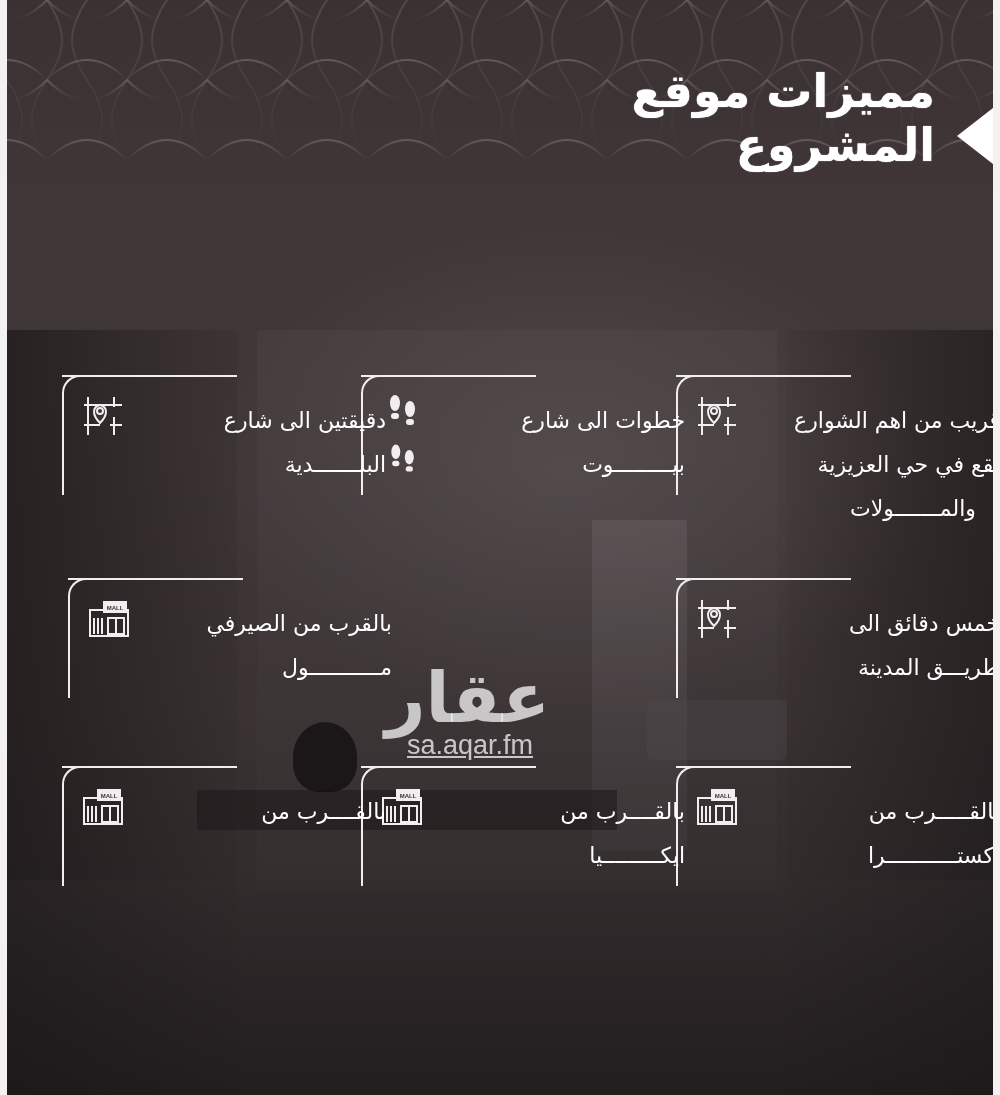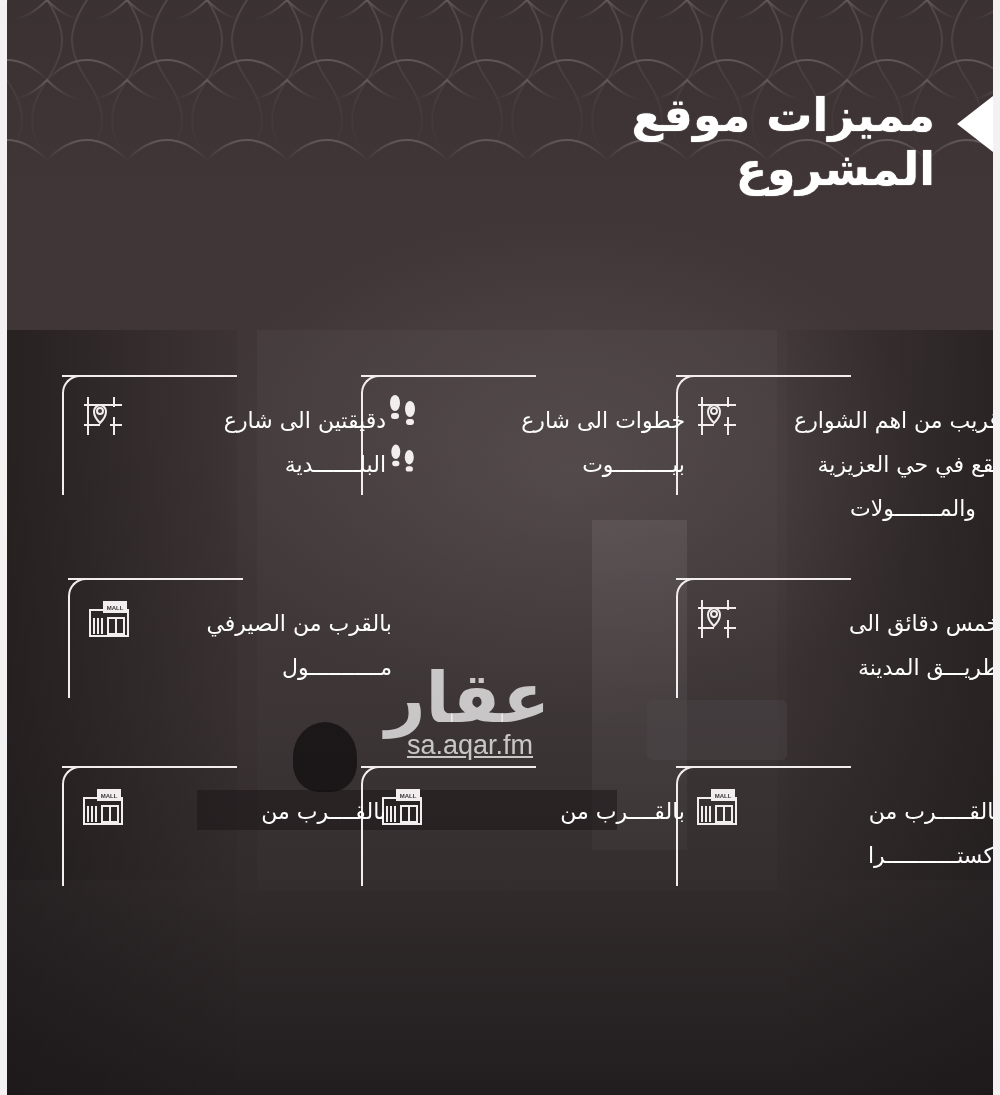--- a/index.html
+++ b/index.html
@@ -46,22 +46,22 @@
       position: absolute; left: 190px; top: 790px; width: 420px; height: 40px;
       background: rgba(25,20,21,0.5);
     }
     .sofa {
       position: absolute; left: 640px; top: 700px; width: 140px; height: 60px;
       background: rgba(80,74,76,0.35); border-radius: 6px;
     }
 
     
     .title-wrap {
-      position: absolute; right: 0; top: 88px; height: 72px; width: 560px;
-      display: flex; align-items: flex-start; justify-content: flex-end;
+      position: absolute; right: 0; top: 100px; height: 72px; width: 560px;
+      display: flex; align-items: flex-end; justify-content: flex-end;
     }
     .title {
       direction: rtl;
       font-family: "DejaVu Sans", sans-serif;
       font-weight: bold; font-size: 46px; color: #ffffff;
       letter-spacing: 0; margin-right: 58px;
       text-shadow: 0 0 1px #fff;
     }
     .title-arrow {
       position: absolute; right: 0; top: 8px;
@@ -275,20 +275,21 @@
     <svg class="icon" viewBox="0 0 46 46">
       <g fill="none" stroke="#f2eeef" stroke-width="2">
         <rect x="4" y="14" width="38" height="26"></rect>
         <rect x="18" y="6" width="22" height="10" fill="#f2eeef"></rect>
         <path d="M8 22 V38 M12 22 V38 M16 22 V38 M22 22 H38 V38 H22 Z M30 22 V38"></path>
       </g>
       <text x="29" y="14" font-size="6" fill="#3d3435" text-anchor="middle" font-family="Liberation Sans, sans-serif" font-weight="bold">MALL</text>
     </svg>
     <div class="text">
       <span>بالقــــرب من</span>
+      <span>ايكـــــــــيا</span>
     </div>
   </div>
 
   <div class="card" style="left:55px; top:766px;">
     <div class="frame-top"></div>
     <div class="frame-curve"></div>
     <div class="frame-left"></div>
     <svg class="icon" viewBox="0 0 46 46">
       <g fill="none" stroke="#f2eeef" stroke-width="2">
         <rect x="4" y="14" width="38" height="26"></rect>

